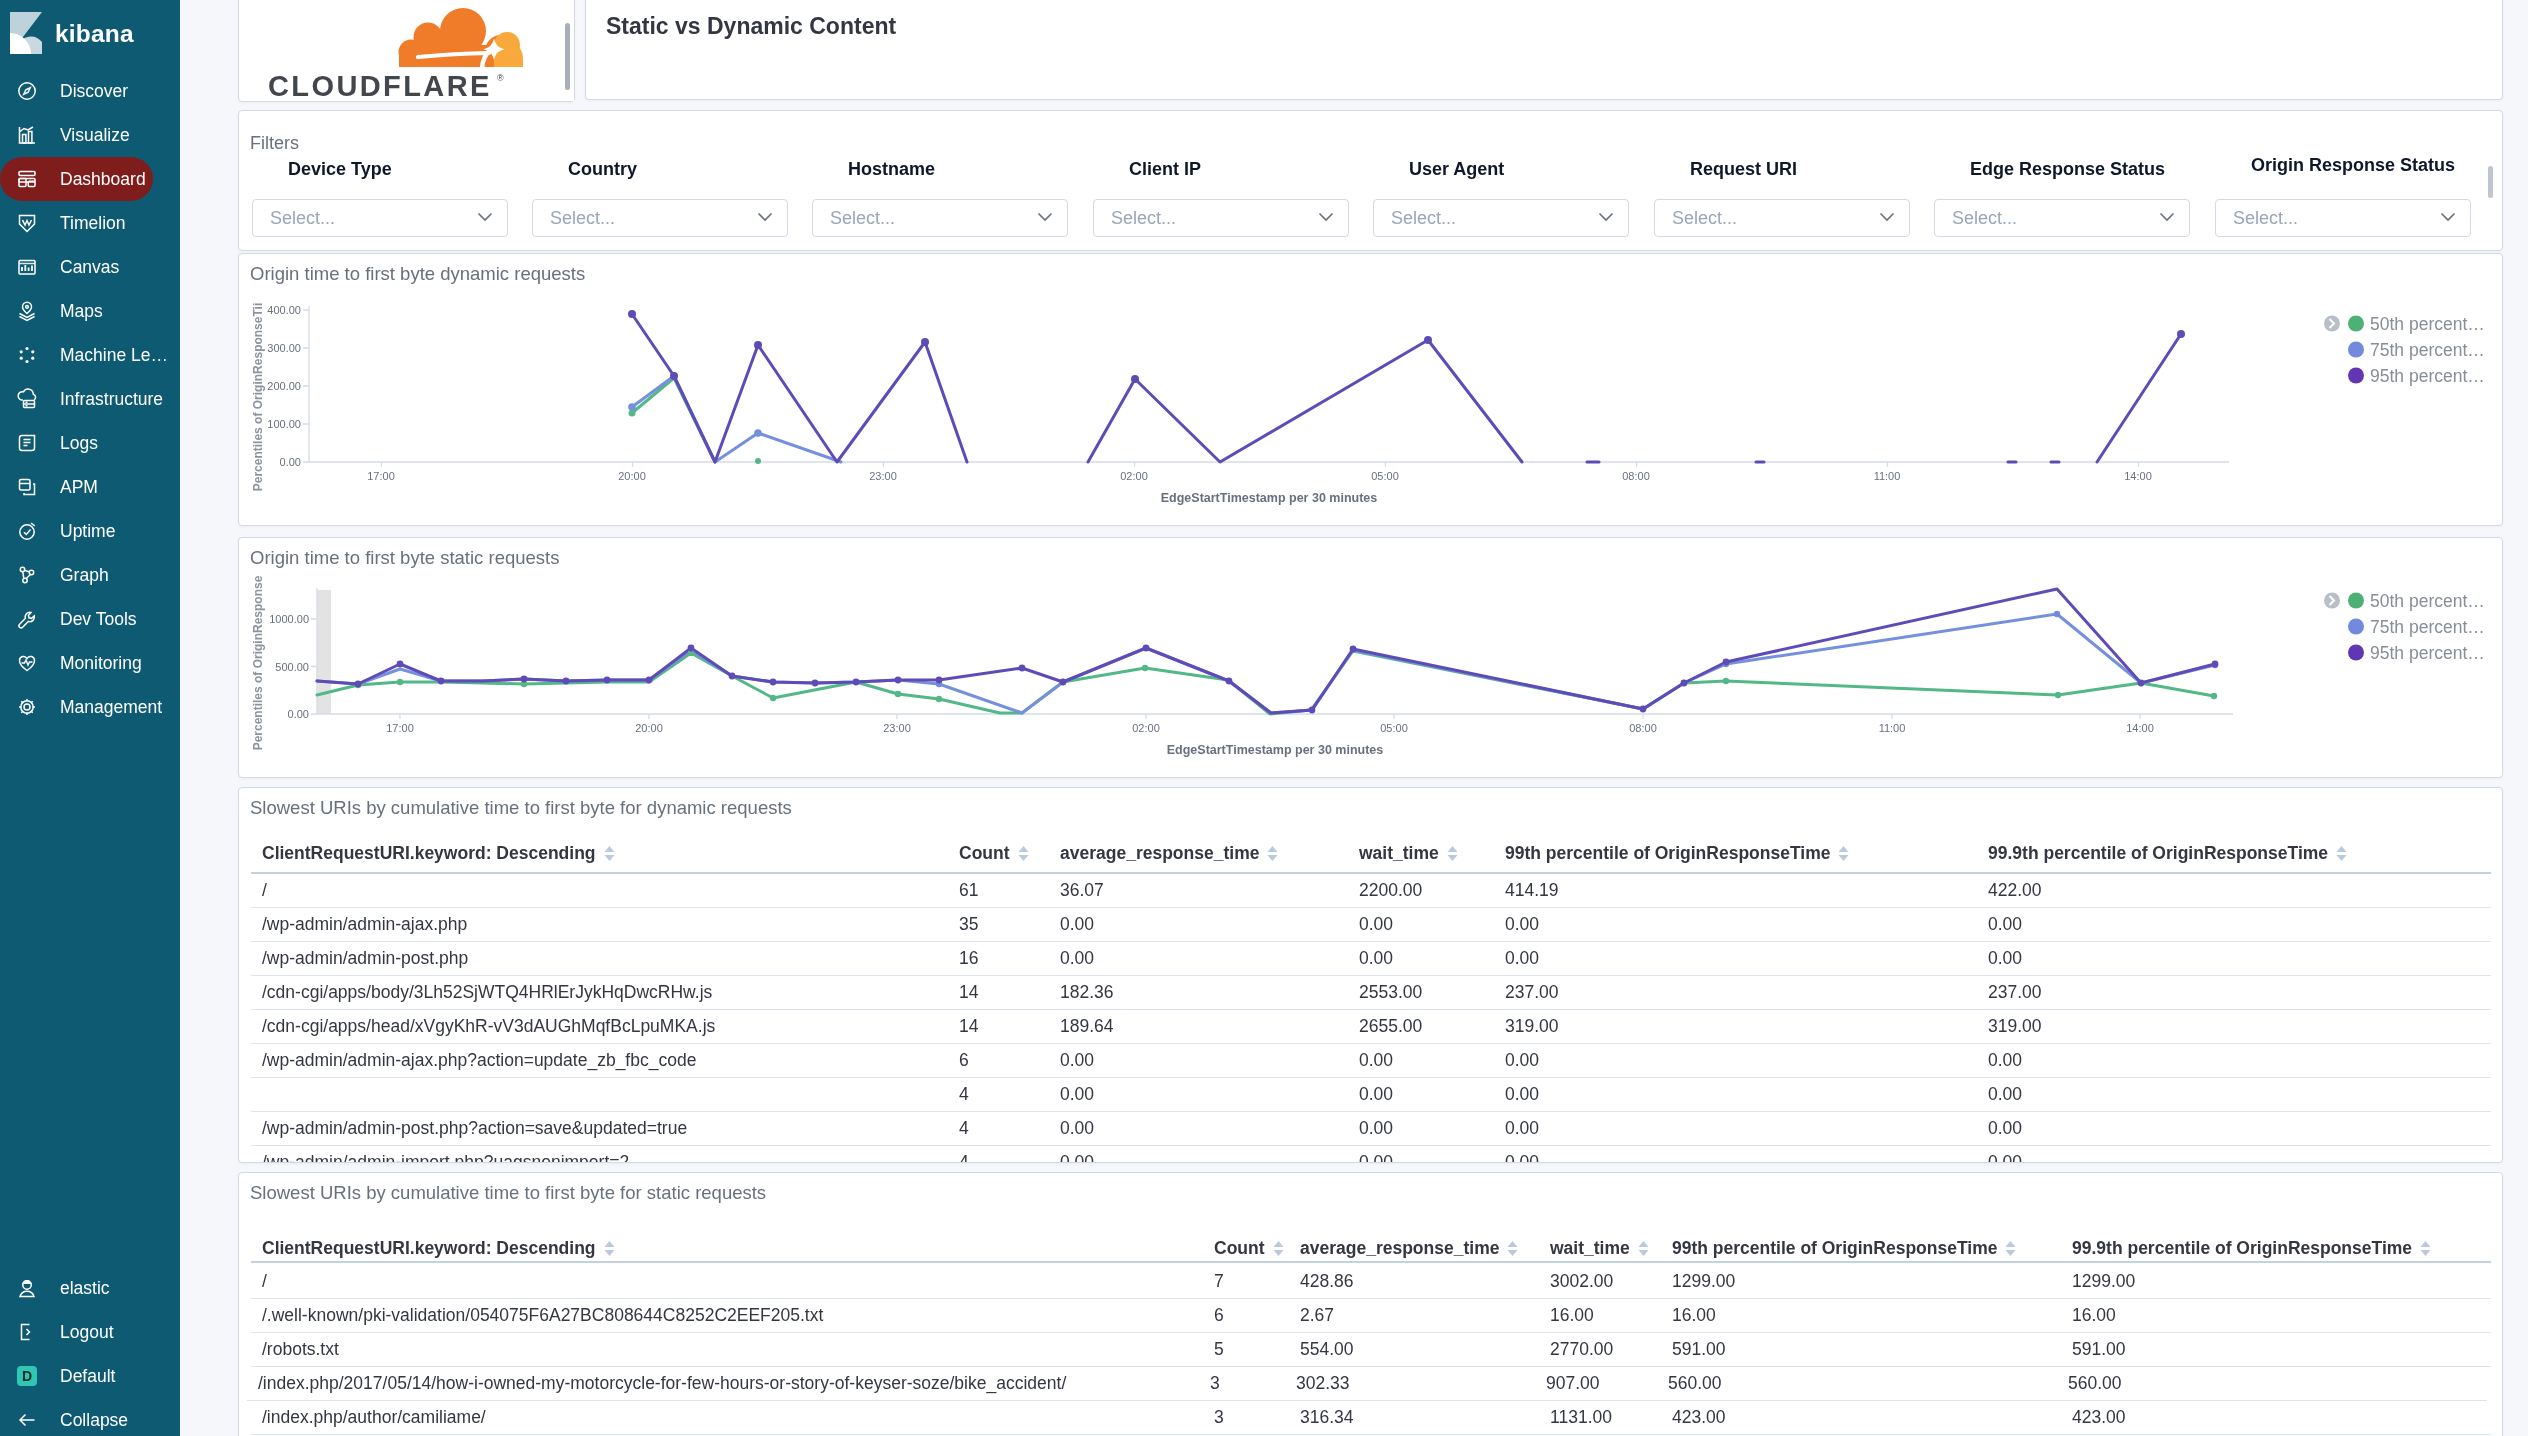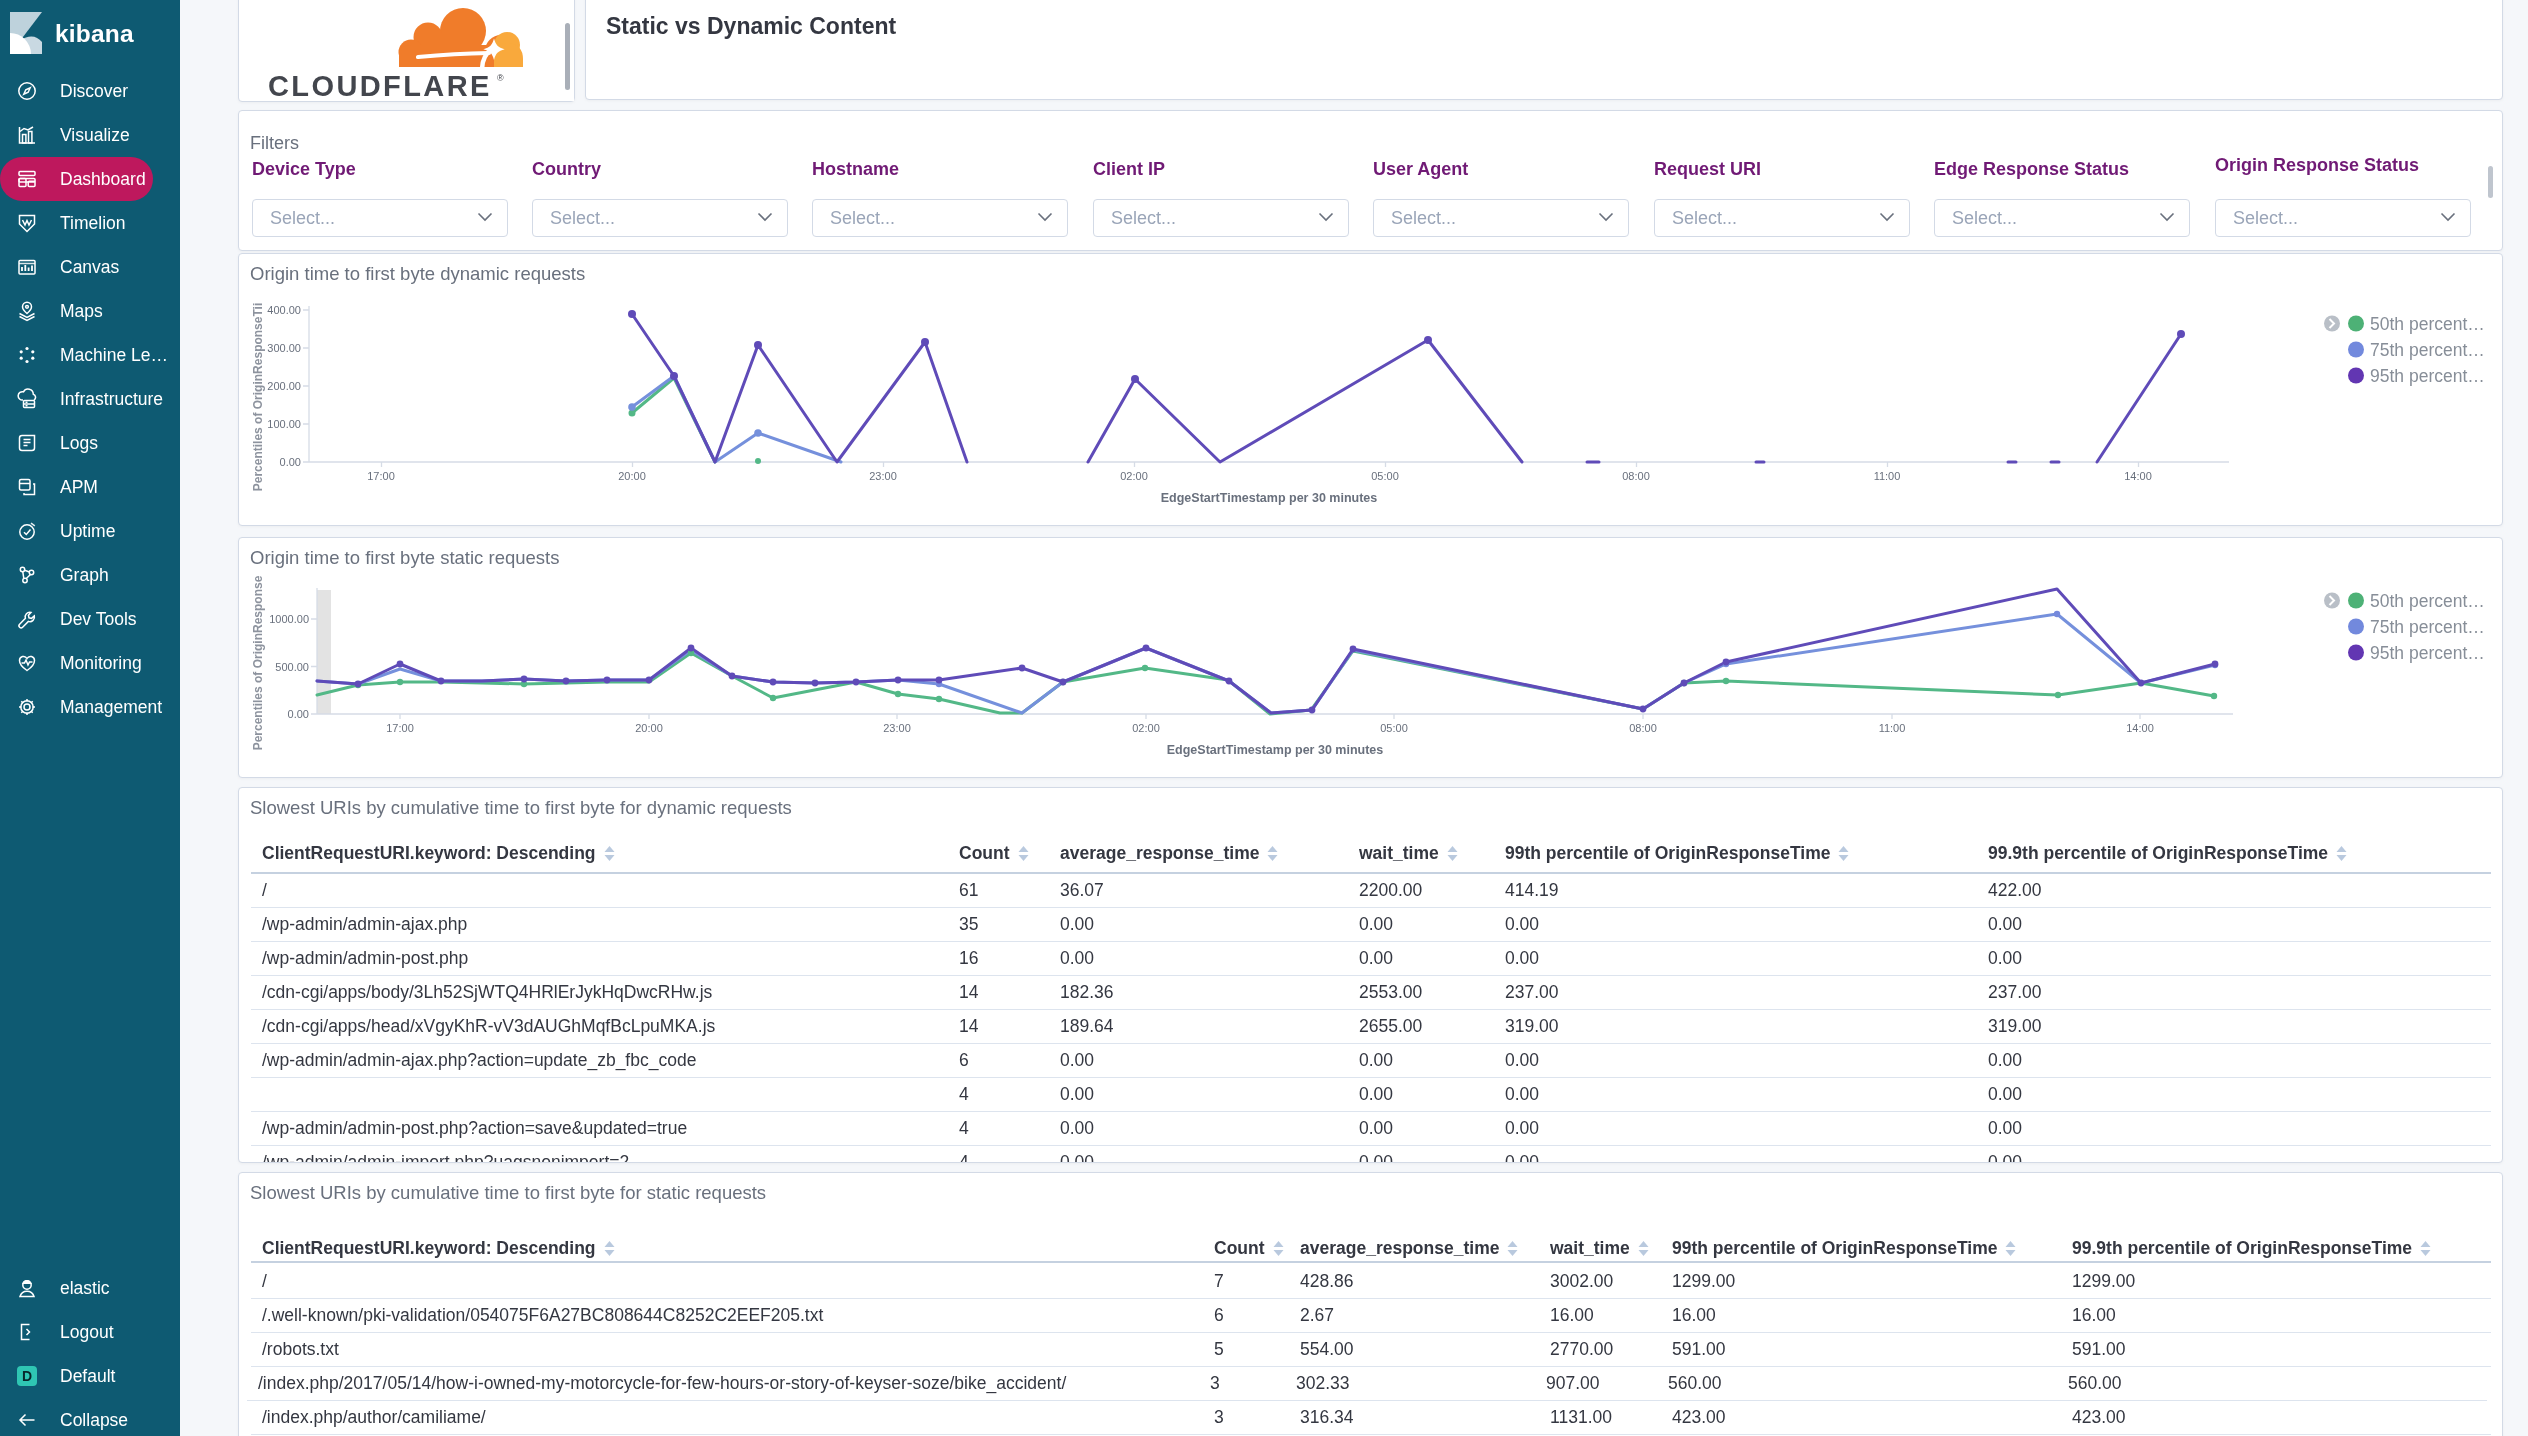--- a/index.html
+++ b/index.html
@@ -5,30 +5,30 @@
 * { margin:0; padding:0; box-sizing:border-box; }
 html,body { width:2528px; height:1436px; overflow:hidden; background:#f5f7fa;
   font-family:"Liberation Sans", sans-serif; }
 #root { position:absolute; left:0; top:0; width:2528px; height:1436px; }
 
 
 #sidebar { position:absolute; left:0; top:0; width:180px; height:1436px; background:#0e5a72; z-index:5; }
 .navitem { position:absolute; left:0; width:153px; height:44px; color:#fff; }
 .navitem .ic { position:absolute; left:16px; top:11px; width:22px; height:22px; }
 .navitem .tx { position:absolute; left:60px; top:0; line-height:44px; font-size:17.5px; color:#fff; white-space:nowrap; }
-.navitem.sel { background:#be185d;border-radius:22px; }
+.navitem.sel { background:#7f1d1d;border-radius:22px; }
 #klogo { position:absolute; left:10px; top:12px; width:32px; height:42px; }
 #kname { position:absolute; left:55px; top:20px; font-size:24.5px; font-weight:700; color:#fff; letter-spacing:0.2px; }
 
 
 .panel { position:absolute; background:#fff; border:1px solid #d3dae6; border-radius:4px; box-shadow:0 1px 3px rgba(0,0,0,0.04); }
 .ptitle { position:absolute; left:11px; top:9px; font-size:18.5px; color:#69707d; white-space:nowrap; }
 
 
-.flabel { position:absolute; font-size:18px; font-weight:700; color:#701a75; white-space:nowrap; }
+.flabel { position:absolute; font-size:18px; font-weight:700; color:#0f172a; white-space:nowrap;margin-left:36px; }
 .fselect { position:absolute; width:256px; height:38px; border:1px solid #d3dae6; border-radius:4px; background:#fff; }
 .fselect .ph { position:absolute; left:17px; top:0; line-height:36px; font-size:18px; color:#9aa5b8; }
 .fselect svg { position:absolute; right:14px; top:12px; }
 
 
 .trow { position:absolute; left:11px; right:11px; height:34px; border-bottom:1px solid #dde4ee; }
 .tcell { position:absolute; top:0; line-height:33px; font-size:17.5px; color:#343741; white-space:nowrap; }
 .thcell { position:absolute; top:0; line-height:33px; font-size:17.5px; font-weight:700; color:#343741; white-space:nowrap; }
 
 .sbar { position:absolute; background:#a9afb8; border-radius:3px; }

